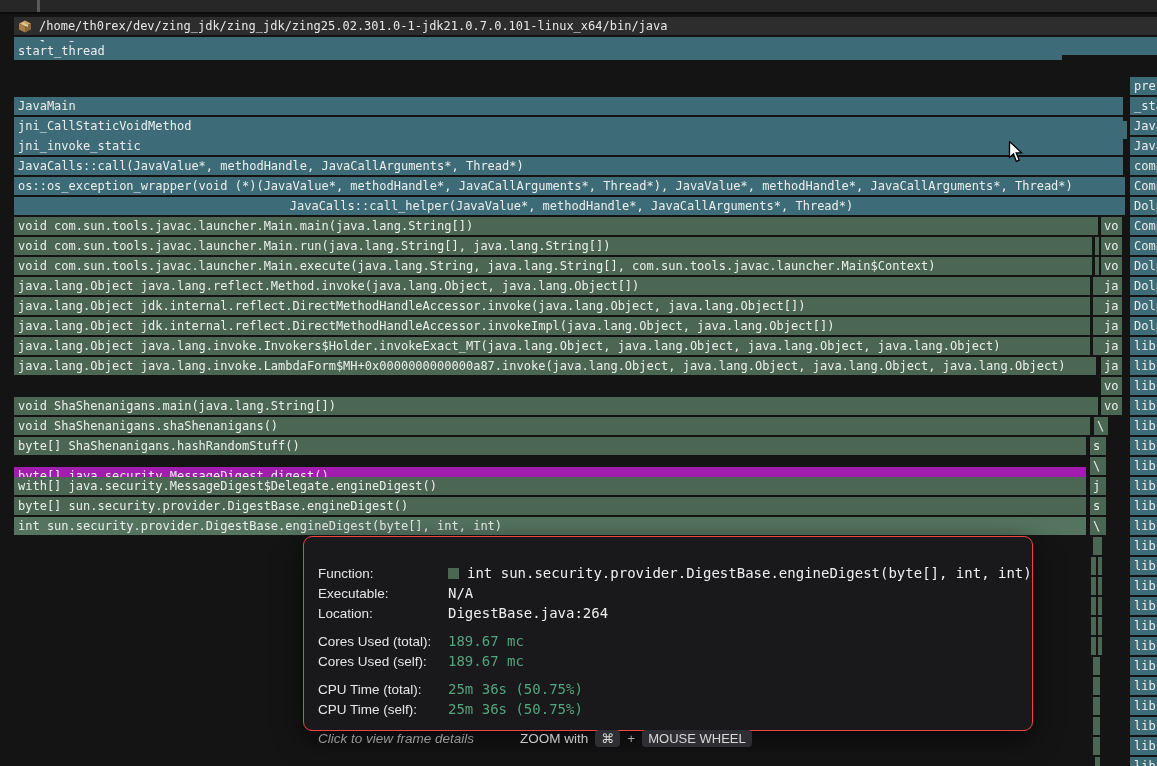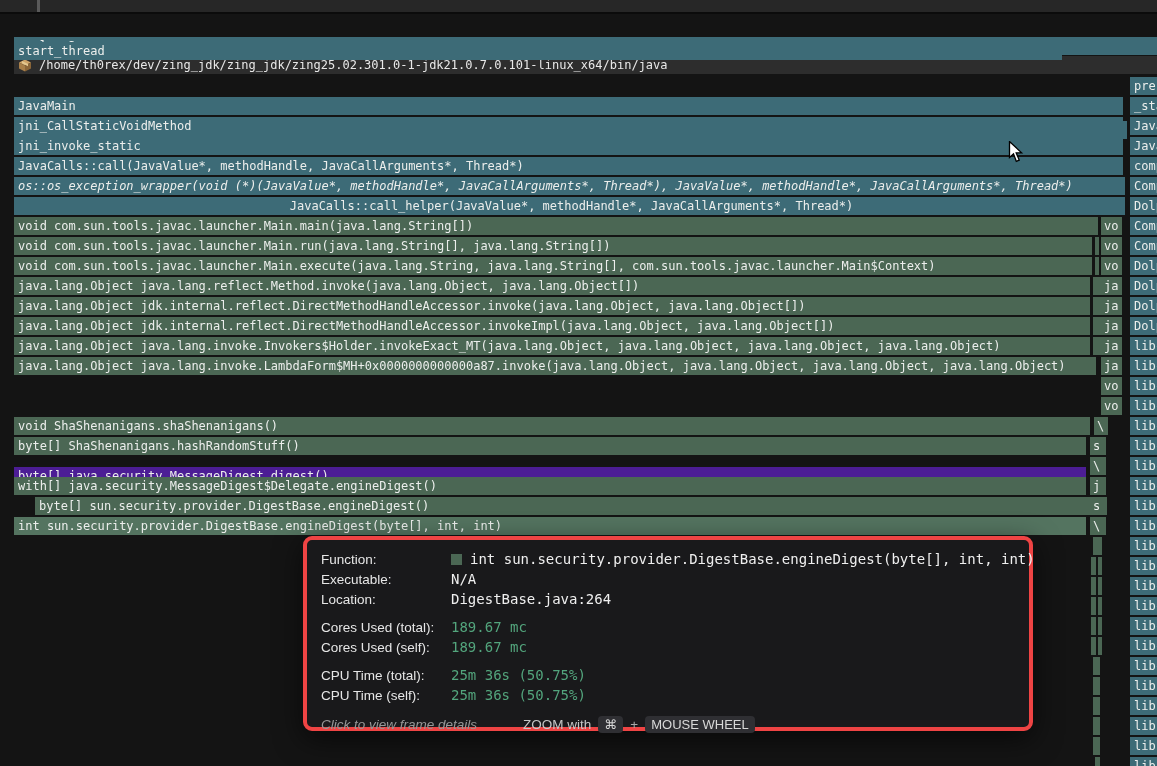--- a/index.html
+++ b/index.html
@@ -13,23 +13,23 @@
   .bar{
     position:absolute;height:18px;box-sizing:border-box;
     font-size:12px;line-height:18px;color:#eceeec;
     padding-left:4px;white-space:nowrap;overflow:hidden;
   }
   .bar.rootk{display:flex;align-items:center;gap:7px;color:#e8e8e8;}
   .bar.smalltxt{padding-left:3px;}
   .pkg{flex:none;display:inline-block;width:14px;height:14px;}
   .tooltip{
     position:absolute;left:303px;top:536px;width:730px;height:195px;
-    background:#19191b;border:4px solid #ef4444;border-radius:9px;
+    background:#19191b;border:1px solid #ef4444;border-radius:9px;
     box-shadow:0 8px 28px rgba(0,0,0,0.6);
-    box-sizing:border-box;padding:9px 14px;
+    box-sizing:border-box;padding:26px 14px;
     font-family:"Liberation Sans",sans-serif;font-size:13.5px;color:#e6e6e6;
     z-index:10;
   }
   .trow{display:flex;align-items:center;height:20px;}
   .tlabel{width:130px;flex:none;color:#e6e6e6;}
   .tval{font-family:"DejaVu Sans Mono",monospace;font-size:14px;color:#efefef;display:flex;align-items:center;gap:8px;white-space:nowrap;}
   .tval.green{color:#53a57d;}
   .swatch{width:11px;height:11px;background:#4b6754;flex:none;display:inline-block;}
   .tgap{height:8px;}
   .tfoot{display:flex;align-items:center;margin-top:11px;color:#979797;}
@@ -40,42 +40,42 @@
   .cursor{position:absolute;left:1008px;top:141px;z-index:20;}
 </style>
 </head>
 <body>
 
 <div class="topstrip">
   <div class="notch"></div>
 </div>
 
 <div id="flame" style="position:absolute;left:0;top:0;width:1157px;height:766px;">
-    <div class="bar rootk" style="left: 14px; top: 17px; width: 1143px; background: rgb(45, 45, 45); margin-top: 39px;">
+    <div class="bar rootk" style="left: 14px; top: 17px; width: 1143px; background: rgb(45, 45, 45);">
       <svg class="pkg" viewBox="0 0 14 14">
         <polygon points="1,4.5 7,1.5 13,4.5 7,7.5" fill="#cda267"></polygon>
         <polygon points="1,4.5 7,7.5 7,13.5 1,10.5" fill="#a87f49"></polygon>
         <polygon points="13,4.5 7,7.5 7,13.5 13,10.5" fill="#8a6538"></polygon>
         <polygon points="4,3 10,6 10,8.2 4,5.2" fill="#e4c890"></polygon>
       </svg>
       <span>/home/th0rex/dev/zing_jdk/zing_jdk/zing25.02.301.0-1-jdk21.0.7.0.101-linux_x64/bin/java</span>
     </div>
     <div class="bar" style="left: 14px; top: 37px; width: 1143px; background: rgb(61, 107, 119);">__clone3</div>
     <div class="bar" style="left: 14px; top: 42px; width: 1048px; background: rgb(61, 107, 119);">start_thread</div>
     <div class="bar" style="left: 14px; top: 77px; width: 1113px; background: rgb(61, 107, 119); margin-top: 44px;">ThreadJavaMain</div>
     <div class="bar" style="left: 1130px; top: 77px; width: 27px; background: rgb(61, 107, 119);">preF</div>
     <div class="bar" style="left: 14px; top: 97px; width: 1109px; background: rgb(61, 107, 119);">JavaMain</div>
     <div class="bar" style="left: 1130px; top: 97px; width: 27px; background: rgb(61, 107, 119);">_sta</div>
     <div class="bar" style="left: 14px; top: 117px; width: 1109px; background: rgb(61, 107, 119);">jni_CallStaticVoidMethod</div>
     <div class="bar" style="left: 1130px; top: 117px; width: 27px; background: rgb(61, 107, 119);">Java</div>
     <div class="bar" style="left: 14px; top: 137px; width: 1109px; background: rgb(61, 107, 119);">jni_invoke_static</div>
     <div class="bar" style="left: 1130px; top: 137px; width: 27px; background: rgb(61, 107, 119);">Java</div>
     <div class="bar" style="left: 14px; top: 157px; width: 1109px; background: rgb(61, 107, 119);">JavaCalls::call(JavaValue*, methodHandle, JavaCallArguments*, Thread*)</div>
     <div class="bar" style="left: 1130px; top: 157px; width: 27px; background: rgb(61, 107, 119);">comp</div>
-    <div class="bar" style="left: 14px; top: 177px; width: 1111px; background: rgb(61, 107, 119); font-style: italic;">os::os_exception_wrapper(void (*)(JavaValue*, methodHandle*, JavaCallArguments*, Thread*), JavaValue*, methodHandle*, JavaCallArguments*, Thread*)</div>
+    <div class="bar" style="left: 14px; top: 177px; width: 1111px; background: rgb(61, 107, 119);">os::os_exception_wrapper(void (*)(JavaValue*, methodHandle*, JavaCallArguments*, Thread*), JavaValue*, methodHandle*, JavaCallArguments*, Thread*)</div>
     <div class="bar" style="left: 1130px; top: 177px; width: 27px; background: rgb(61, 107, 119);">Comp</div>
     <div class="bar" style="left: 14px; top: 197px; width: 1111px; background: rgb(61, 107, 119); text-align: center;">JavaCalls::call_helper(JavaValue*, methodHandle*, JavaCallArguments*, Thread*)</div>
     <div class="bar" style="left: 1130px; top: 197px; width: 27px; background: rgb(61, 107, 119);">Dolp</div>
     <div class="bar" style="left: 14px; top: 217px; width: 1084px; background: rgb(75, 103, 84);">void com.sun.tools.javac.launcher.Main.main(java.lang.String[])</div>
     <div class="bar smalltxt" style="left: 1101px; top: 217px; width: 21px; background: rgb(75, 103, 84);">vo</div>
     <div class="bar" style="left: 1130px; top: 217px; width: 27px; background: rgb(61, 107, 119);">Comp</div>
     <div class="bar" style="left: 14px; top: 237px; width: 1078px; background: rgb(75, 103, 84);">void com.sun.tools.javac.launcher.Main.run(java.lang.String[], java.lang.String[])</div>
     <div class="bar" style="left: 1095px; top: 237px; width: 4px; background: rgb(75, 103, 84);"></div>
     <div class="bar smalltxt" style="left: 1101px; top: 237px; width: 21px; background: rgb(75, 103, 84);">vo</div>
     <div class="bar" style="left: 1130px; top: 237px; width: 27px; background: rgb(61, 107, 119);">Comp</div>
@@ -101,35 +101,36 @@
     <div class="bar" style="left: 14px; top: 337px; width: 1076px; background: rgb(75, 103, 84);">java.lang.Object java.lang.invoke.Invokers$Holder.invokeExact_MT(java.lang.Object, java.lang.Object, java.lang.Object, java.lang.Object)</div>
     <div class="bar" style="left: 1093px; top: 337px; width: 3px; background: rgb(75, 103, 84);"></div>
     <div class="bar" style="left: 1097px; top: 337px; width: 2px; background: rgb(75, 103, 84);"></div>
     <div class="bar smalltxt" style="left: 1101px; top: 337px; width: 21px; background: rgb(75, 103, 84);">ja</div>
     <div class="bar" style="left: 1130px; top: 337px; width: 27px; background: rgb(61, 107, 119);">libc</div>
     <div class="bar" style="left: 14px; top: 357px; width: 1082px; background: rgb(75, 103, 84);">java.lang.Object java.lang.invoke.LambdaForm$MH+0x0000000000000a87.invoke(java.lang.Object, java.lang.Object, java.lang.Object, java.lang.Object)</div>
     <div class="bar smalltxt" style="left: 1101px; top: 357px; width: 21px; background: rgb(75, 103, 84);">ja</div>
     <div class="bar" style="left: 1130px; top: 357px; width: 27px; background: rgb(61, 107, 119);">libc</div>
     <div class="bar smalltxt" style="left: 1101px; top: 377px; width: 21px; background: rgb(75, 103, 84);">vo</div>
     <div class="bar" style="left: 1130px; top: 377px; width: 27px; background: rgb(61, 107, 119);">libc</div>
+    <div class="bar" style="left: 14px; top: 397px; width: 1084px; background: rgb(75, 103, 84);">void ShaShenanigans.main(java.lang.String[])</div>
     <div class="bar smalltxt" style="left: 1101px; top: 397px; width: 21px; background: rgb(75, 103, 84);">vo</div>
     <div class="bar" style="left: 1130px; top: 397px; width: 27px; background: rgb(61, 107, 119);">libc</div>
     <div class="bar" style="left: 14px; top: 417px; width: 1076px; background: rgb(75, 103, 84);">void ShaShenanigans.shaShenanigans()</div>
     <div class="bar smalltxt" style="left: 1094px; top: 417px; width: 14px; background: rgb(75, 103, 84);">\</div>
     <div class="bar" style="left: 1130px; top: 417px; width: 27px; background: rgb(61, 107, 119);">libc</div>
     <div class="bar" style="left: 14px; top: 437px; width: 1072px; background: rgb(75, 103, 84);">byte[] ShaShenanigans.hashRandomStuff()</div>
     <div class="bar smalltxt" style="left: 1090px; top: 437px; width: 16px; background: rgb(75, 103, 84);">s</div>
     <div class="bar" style="left: 1130px; top: 437px; width: 27px; background: rgb(61, 107, 119);">libc</div>
-    <div class="bar" style="left: 14px; top: 467px; width: 1072px; background: #4c1d95;">byte[] java.security.MessageDigest.digest()</div>
+    <div class="bar" style="left: 14px; top: 467px; width: 1072px; background: #a21caf;">byte[] java.security.MessageDigest.digest()</div>
     <div class="bar smalltxt" style="left: 1090px; top: 457px; width: 16px; background: rgb(75, 103, 84);">\</div>
     <div class="bar" style="left: 1130px; top: 457px; width: 27px; background: rgb(61, 107, 119);">libc</div>
     <div class="bar" style="left: 14px; top: 477px; width: 1072px; background: rgb(75, 103, 84);">with[] java.security.MessageDigest$Delegate.engineDigest()</div>
     <div class="bar smalltxt" style="left: 1090px; top: 477px; width: 16px; background: rgb(75, 103, 84);">j</div>
     <div class="bar" style="left: 1130px; top: 477px; width: 27px; background: rgb(61, 107, 119);">libc</div>
-    <div class="bar" style="left: 14px; top: 497px; width: 1072px; background: rgb(75, 103, 84); margin-left: 21px;">byte[] sun.security.provider.DigestBase.engineDigest()</div>
+    <div class="bar" style="left: 14px; top: 497px; width: 1072px; background: rgb(75, 103, 84);">byte[] sun.security.provider.DigestBase.engineDigest()</div>
     <div class="bar smalltxt" style="left: 1090px; top: 497px; width: 16px; background: rgb(75, 103, 84);">s</div>
     <div class="bar" style="left: 1130px; top: 497px; width: 27px; background: rgb(61, 107, 119);">libc</div>
     <div class="bar" style="left: 14px; top: 517px; width: 1072px; background: rgb(84, 116, 96);">int sun.security.provider.DigestBase.engineDigest(byte[], int, int)</div>
     <div class="bar smalltxt" style="left: 1090px; top: 517px; width: 16px; background: rgb(75, 103, 84);">\</div>
     <div class="bar" style="left: 1130px; top: 517px; width: 27px; background: rgb(61, 107, 119);">libc</div>
     <div class="bar" style="left: 1093px; top: 537px; width: 9px; background: rgb(75, 103, 84);"></div>
     <div class="bar" style="left: 1130px; top: 537px; width: 27px; background: rgb(61, 107, 119);">libc</div>
     <div class="bar" style="left: 1091px; top: 557px; width: 5px; background: rgb(75, 103, 84);"></div>
     <div class="bar" style="left: 1098px; top: 557px; width: 4px; background: rgb(75, 103, 84);"></div>
     <div class="bar" style="left: 1130px; top: 557px; width: 27px; background: rgb(61, 107, 119);">libc</div>

